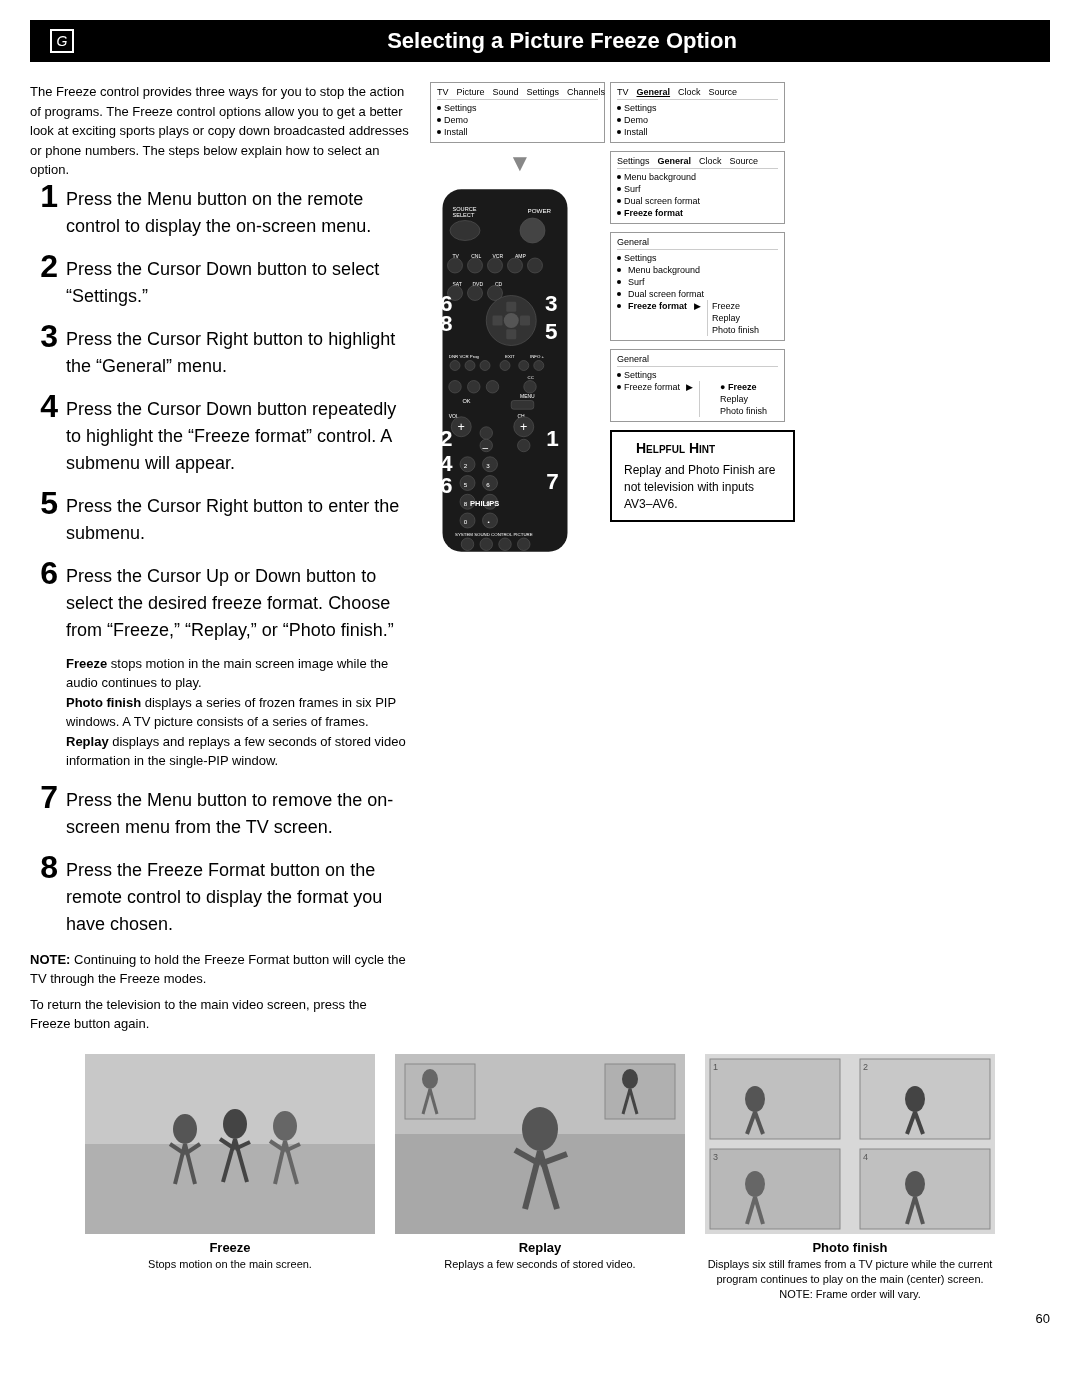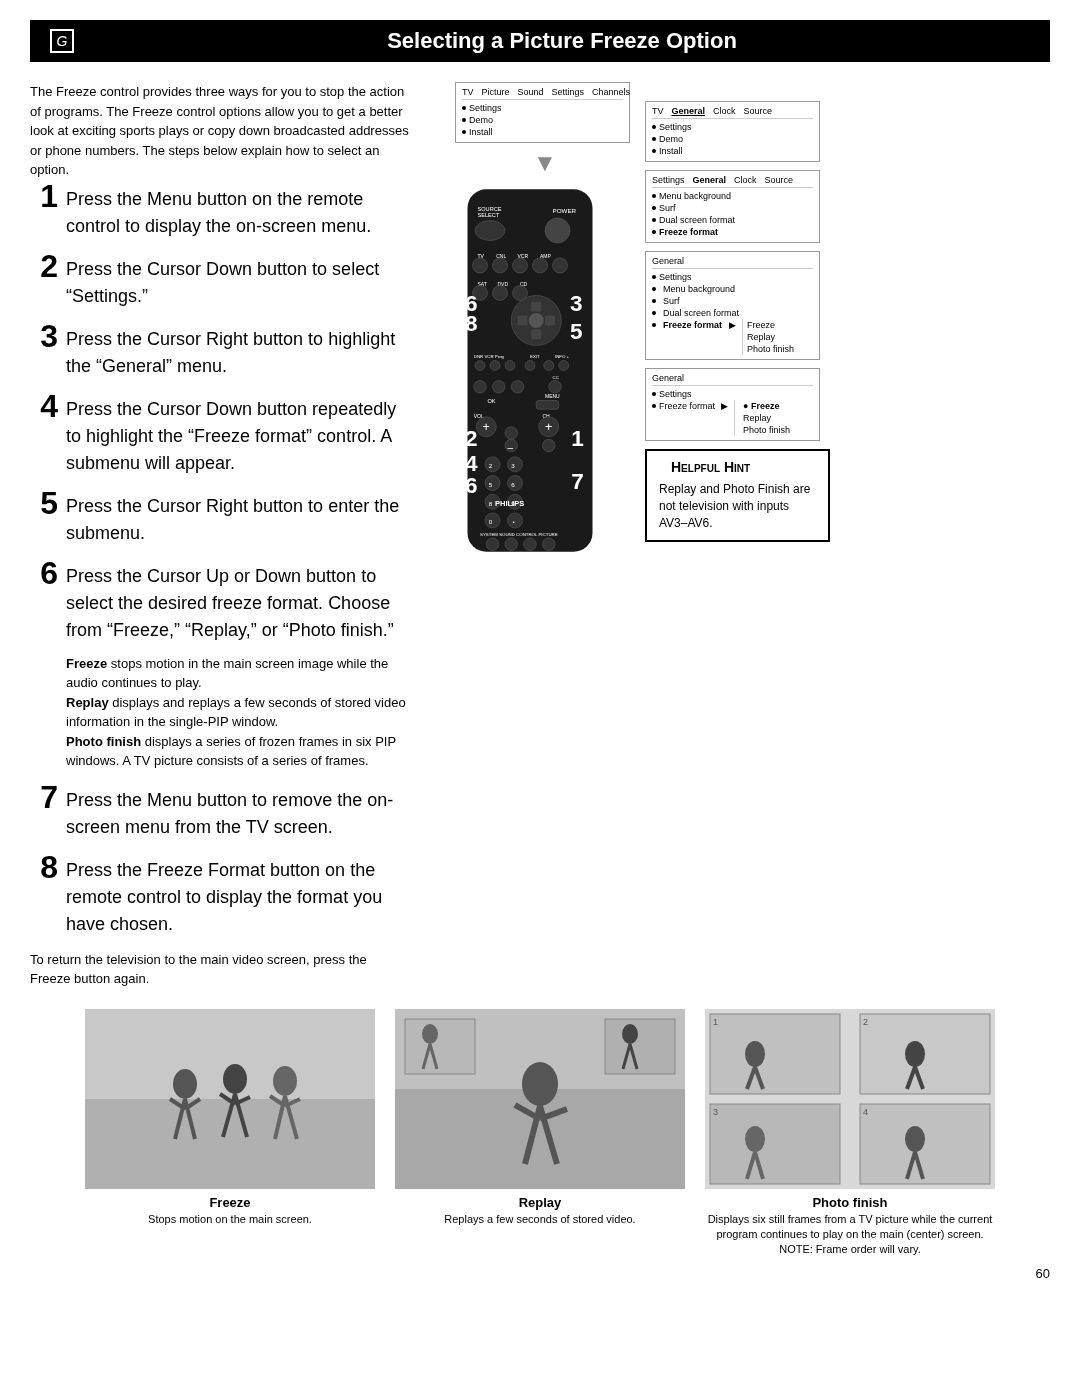--- a/index.html
+++ b/index.html
@@ -94,23 +94,21 @@
     .right-col {
       flex: 1;
       display: flex;
       flex-direction: column;
       gap: 10px;
     }
 
     
     .top-area {
       display: flex;
-      gap: 10px;
-      align-items: center;
-      margin-left: 25px;
+      align-items: flex-start;
     }
 
     .menu-diagrams-col {
       display: flex;
       flex-direction: column;
       gap: 8px;
     }
 
     .remote-svg-wrapper {
       width: 180px;
@@ -271,36 +269,37 @@
         <span class="step-text">Press the Cursor Right button to enter the submenu.</span>
       </li>
       <li class="step-item">
         <span class="step-number">6</span>
         <span class="step-text">Press the Cursor Up or Down button to select the desired freeze format. Choose from “Freeze,” “Replay,” or “Photo finish.”</span>
       </li>
     </ol>
 
     <div style="margin-left: 36px; margin-top: 8px; font-size:13px; line-height:1.5;">
       <p><b>Freeze</b><span> stops motion in the main screen image while the audio continues to play.</span></p>
+      <p><b>Photo finish</b><span> displays a series of frozen frames in six PIP windows. A TV picture consists of a series of frames.</span></p>
       <p><b>Replay</b><span> displays and replays a few seconds of stored video information in the single-PIP window.</span></p>
-      <p><b>Photo finish</b><span> displays a series of frozen frames in six PIP windows. A TV picture consists of a series of frames.</span></p>
     </div>
 
     <ol class="steps-list" style="margin-top:10px;">
       <li class="step-item">
         <span class="step-number">7</span>
         <span class="step-text">Press the Menu button to remove the on-screen menu from the TV screen.</span>
       </li>
       <li class="step-item">
         <span class="step-number">8</span>
         <span class="step-text">Press the Freeze Format button on the remote control to display the format you have chosen.</span>
       </li>
     </ol>
 
     <div class="note-section">
+      <p><b>NOTE:</b><span> Continuing to hold the Freeze Format button will cycle the TV through the Freeze modes.</span></p>
       <p style="margin-top:6px;">To return the television to the main video screen, press the Freeze button again.</p>
     </div>
   </div>
 
   <div class="right-col">
     <div class="top-area">
 
       <div class="menu-diagrams-col">
 
         <div class="menu-box-small">
@@ -547,21 +546,21 @@
               <span>Settings</span>
             </div>
           <div style="display:flex; gap:6px;">
             <div>
               <div class="mbs-row">
                   <span class="bullet"></span>
                   <span>Freeze format</span>
                   <span style="margin-left:3px;">▶</span>
                 </div>
             </div>
-            <div style="border-left:1px solid #ccc; padding-left:8px;">
+            <div style="border-left:1px solid #ccc; padding-left:20px;">
               <div class="mbs-row" style="font-weight:bold;">● Freeze</div>
               <div class="mbs-row">Replay</div>
               <div class="mbs-row">Photo finish</div>
             </div>
           </div>
         </div>
 
         <div class="helpful-hint">
           <div class="hint-title">
             <span>Helpful Hint</span>

